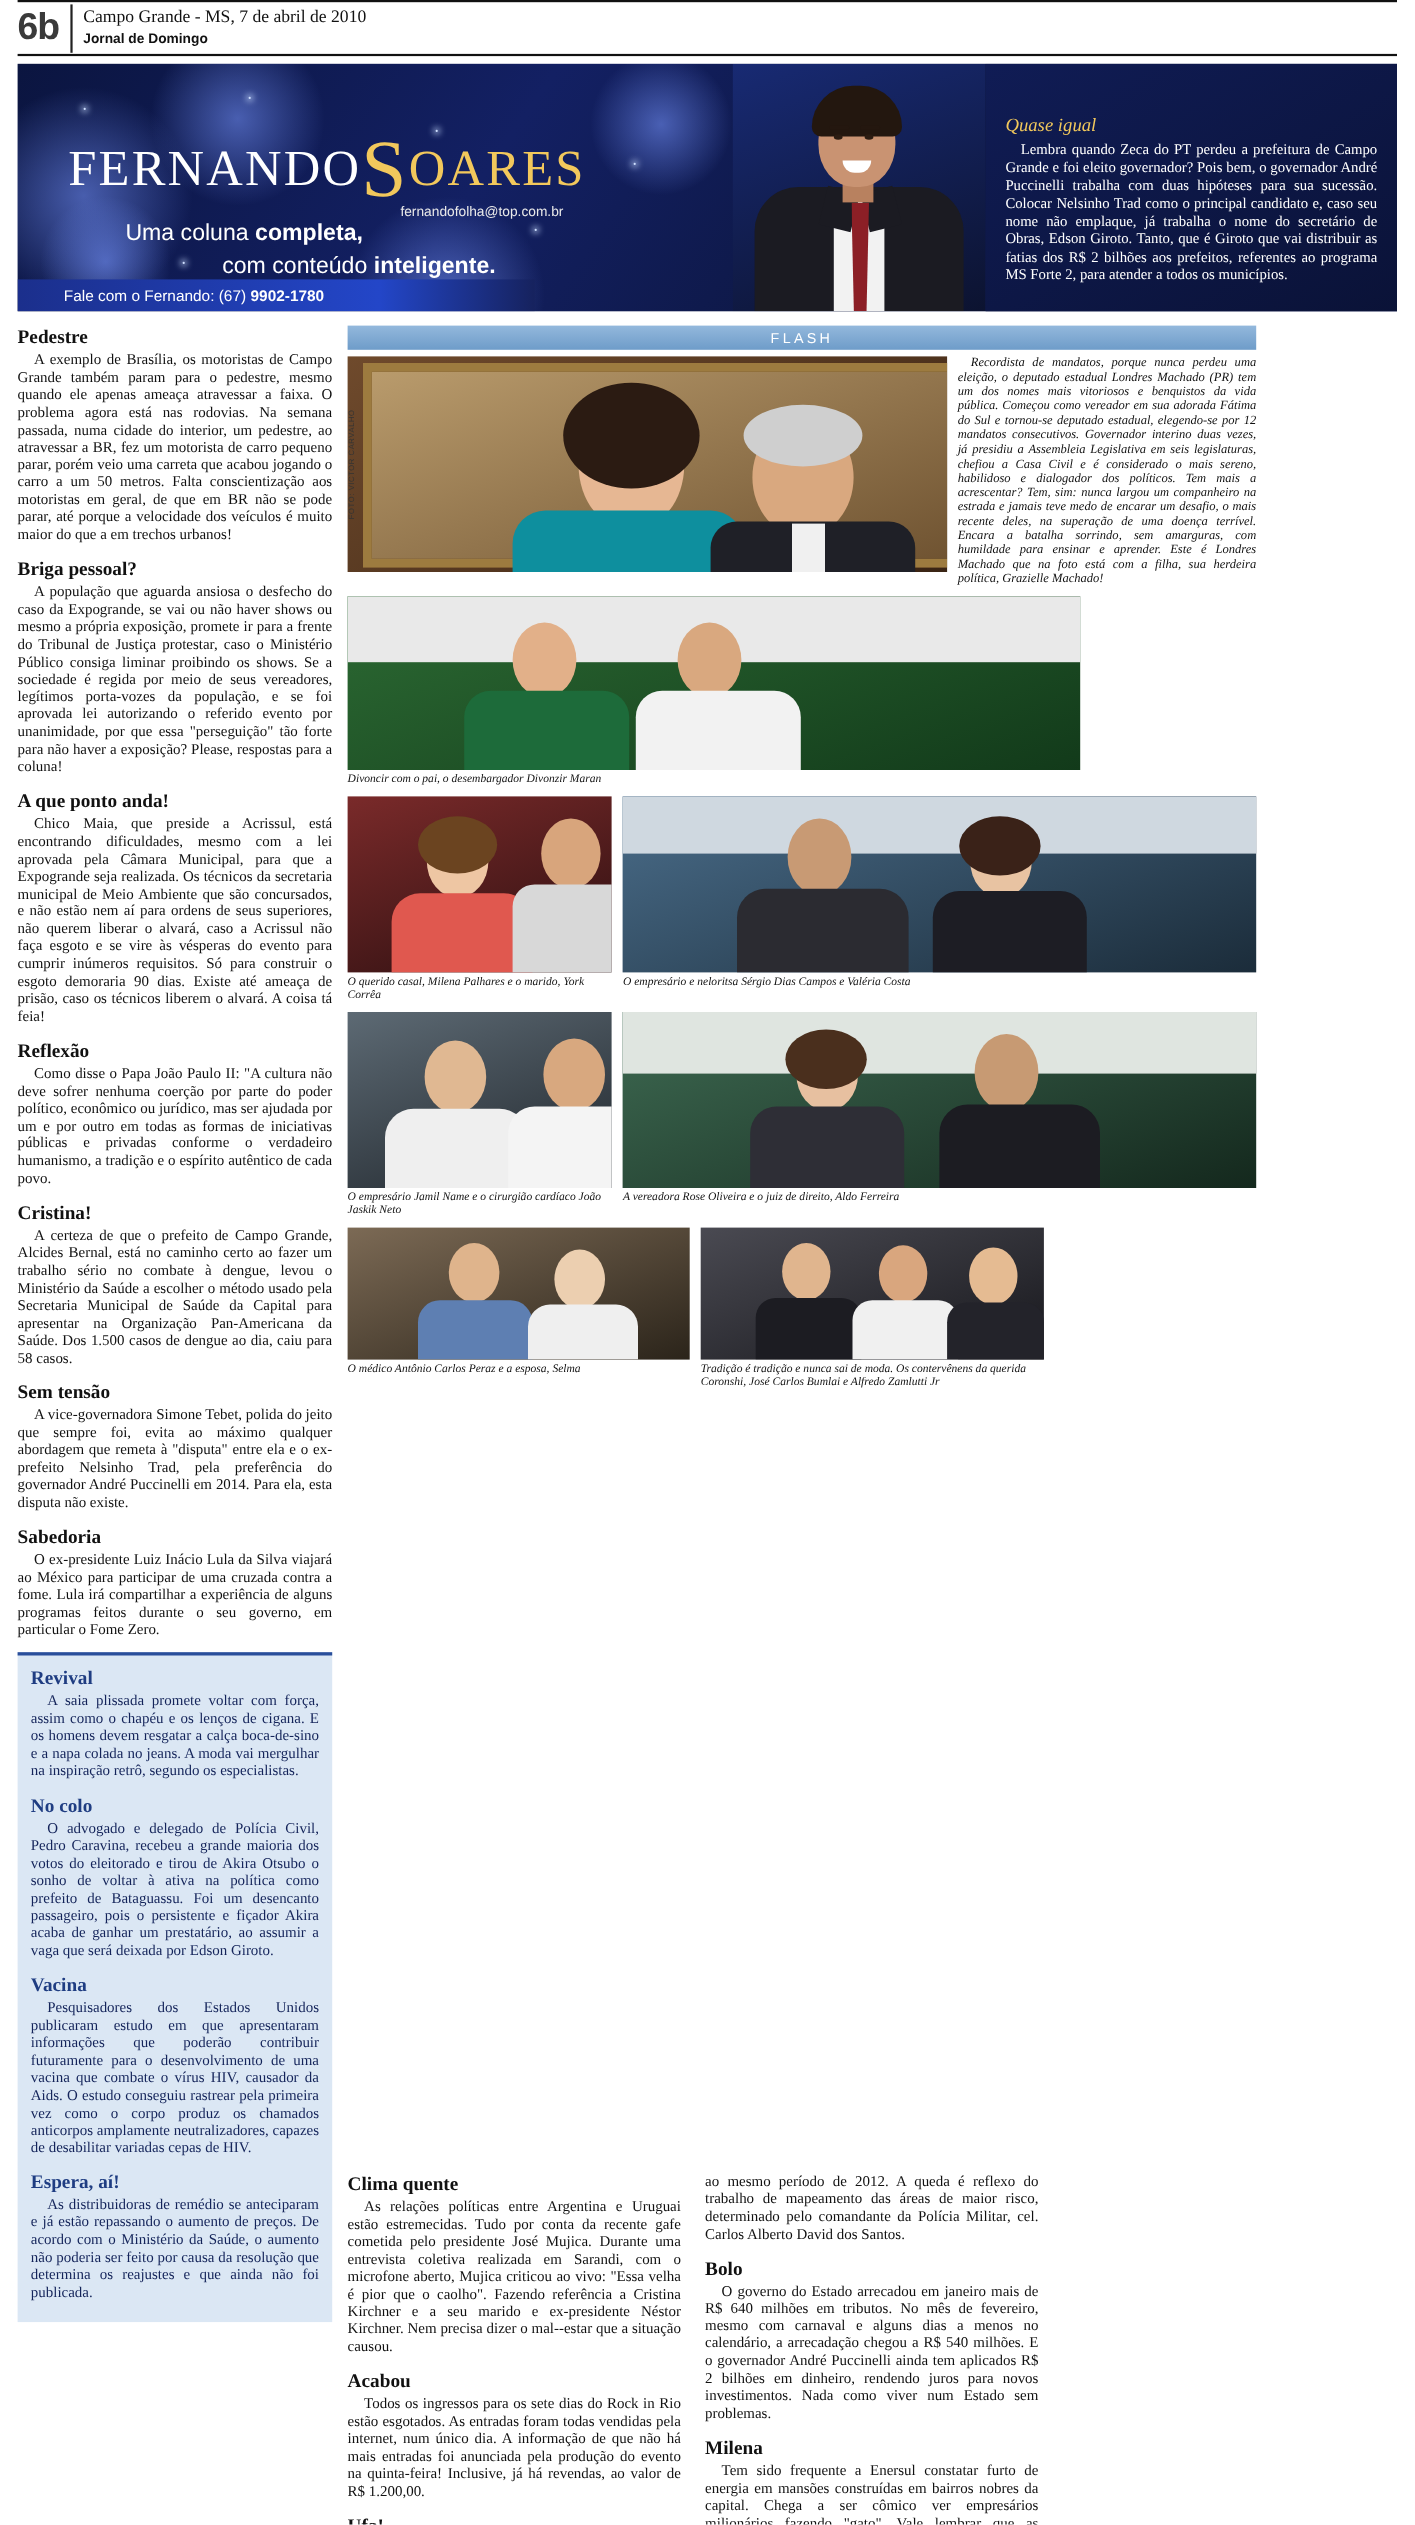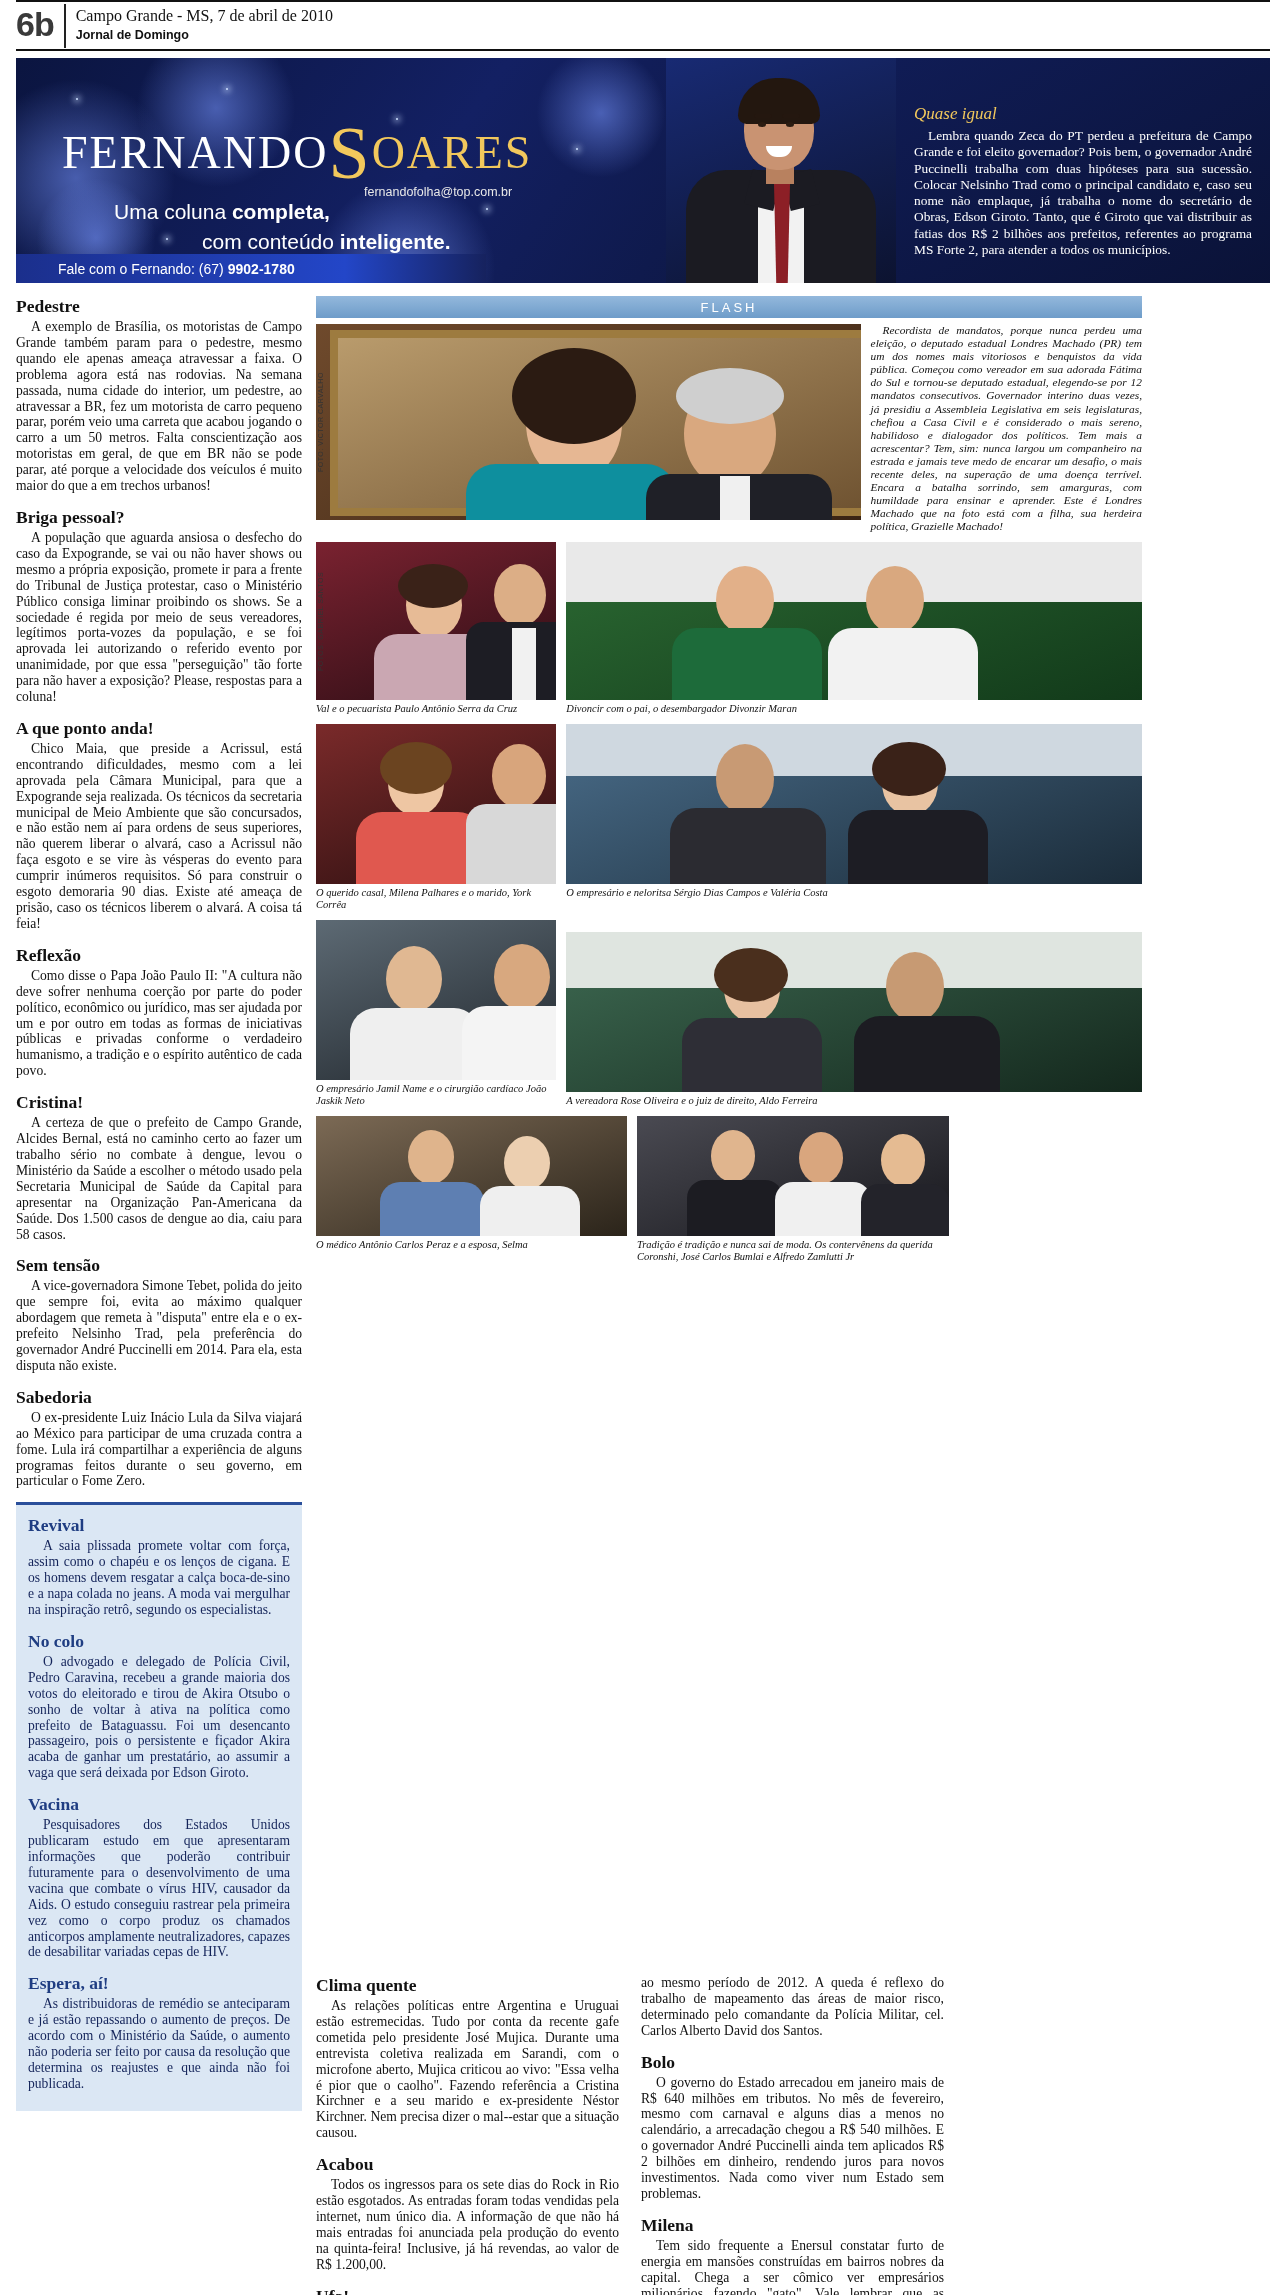--- a/index.html
+++ b/index.html
@@ -330,34 +330,20 @@
           <div class="rect" style="left:404px;top:152px;width:30px;height:44px;background:#f0f0f0;"></div>
         </div>
       </div>
     </div>
     <div style="width:314px;">
       <p class="flash-text">Recordista de mandatos, porque nunca perdeu uma eleição, o deputado estadual Londres Machado (PR) tem um dos nomes mais vitoriosos e benquistos da vida pública. Começou como vereador em sua adorada Fátima do Sul e tornou-se deputado estadual, elegendo-se por 12 mandatos consecutivos. Governador interino duas vezes, já presidiu a Assembleia Legislativa em seis legislaturas, chefiou a Casa Civil e é considerado o mais sereno, habilidoso e dialogador dos políticos. Tem mais a acrescentar? Tem, sim: nunca largou um companheiro na estrada e jamais teve medo de encarar um desafio, o mais recente deles, na superação de uma doença terrível. Encara a batalha sorrindo, sem amarguras, com humildade para ensinar e aprender. Este é Londres Machado que na foto está com a filha, sua herdeira política, Grazielle Machado!</p>
     </div>
   </div>
 
   <div style="display:flex; gap:10px; margin-top:8px; position:relative;">
-    <div style="width:278px;">
-      <div class="photo" style="height:158px;background:linear-gradient(160deg,#7a2230,#2a0d14);">
-        <div class="credit">FOTOS: GABRIEL SANTOS</div>
-        <div class="sc">
-          <div class="blob" style="left:90px;top:30px;width:56px;height:66px;background:#e7bb96;"></div>
-          <div class="blob" style="left:82px;top:22px;width:70px;height:44px;background:#3a2218;"></div>
-          <div class="rect" style="left:58px;top:92px;width:116px;height:66px;background:#caa7b2;border-radius:24px 24px 0 0;"></div>
-          <div class="blob" style="left:178px;top:22px;width:52px;height:62px;background:#dcae86;"></div>
-          <div class="rect" style="left:150px;top:80px;width:112px;height:78px;background:#1d1d24;border-radius:18px 18px 0 0;"></div>
-          <div class="rect" style="left:196px;top:86px;width:24px;height:72px;background:#f1f1f1;"></div>
-        </div>
-      </div>
-      <div class="cap">Val e o pecuarista Paulo Antônio Serra da Cruz</div>
-    </div>
     <div style="width:666px;">
       <div class="photo" style="height:158px;background:linear-gradient(160deg,#2c6a33,#123a1a);">
         <div class="sc">
           <div class="rect" style="left:0;top:0;width:666px;height:60px;background:#e9e9e9;"></div>
           <div class="blob" style="left:150px;top:24px;width:58px;height:68px;background:#e2b089;"></div>
           <div class="rect" style="left:106px;top:86px;width:150px;height:72px;background:#1d6b3a;border-radius:24px 24px 0 0;"></div>
           <div class="blob" style="left:300px;top:24px;width:58px;height:68px;background:#d9a87f;"></div>
           <div class="rect" style="left:262px;top:86px;width:150px;height:72px;background:#f2f2f2;border-radius:24px 24px 0 0;"></div>
         </div>
       </div>
@@ -386,21 +372,21 @@
           <div class="rect" style="left:104px;top:84px;width:156px;height:76px;background:#2b2b31;border-radius:26px 26px 0 0;"></div>
           <div class="blob" style="left:316px;top:26px;width:56px;height:66px;background:#e8c3a2;"></div>
           <div class="blob" style="left:306px;top:18px;width:74px;height:54px;background:#3a2218;"></div>
           <div class="rect" style="left:282px;top:86px;width:140px;height:74px;background:#1d1d24;border-radius:24px 24px 0 0;"></div>
         </div>
       </div>
       <div class="cap">O empresário e neloritsa Sérgio Dias Campos e Valéria Costa</div>
     </div>
   </div>
 
-  <div style="display:flex; gap:10px;align-items:flex-end;">
+  <div style="display:flex; gap:10px;">
     <div style="width:278px;">
       <div class="photo" style="height:160px;background:linear-gradient(160deg,#5d6a74,#20262c);">
         <div class="sc">
           <div class="blob" style="left:70px;top:26px;width:56px;height:66px;background:#e0b892;"></div>
           <div class="rect" style="left:34px;top:88px;width:130px;height:72px;background:#efefef;border-radius:26px 26px 0 0;"></div>
           <div class="blob" style="left:178px;top:24px;width:56px;height:66px;background:#d8a87f;"></div>
           <div class="rect" style="left:146px;top:86px;width:126px;height:74px;background:#f4f4f4;border-radius:24px 24px 0 0;"></div>
         </div>
       </div>
       <div class="cap">O empresário Jamil Name e o cirurgião cardíaco João Jaskik Neto</div>

